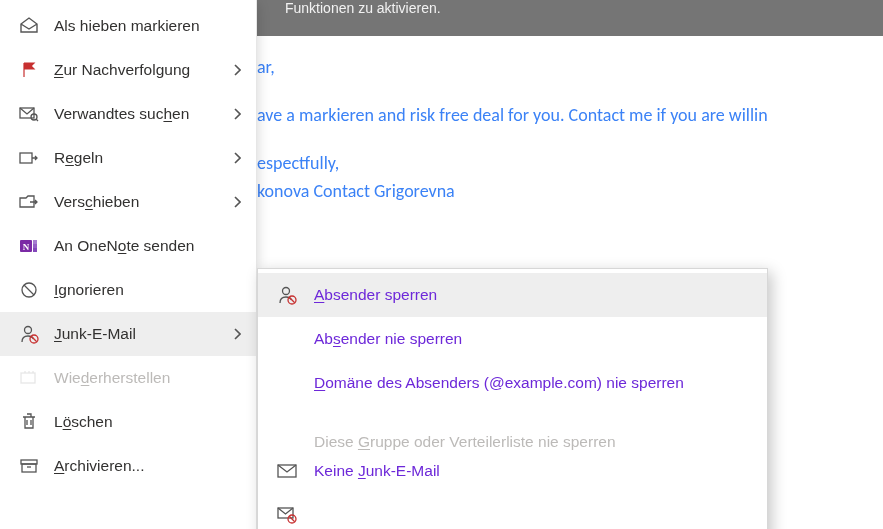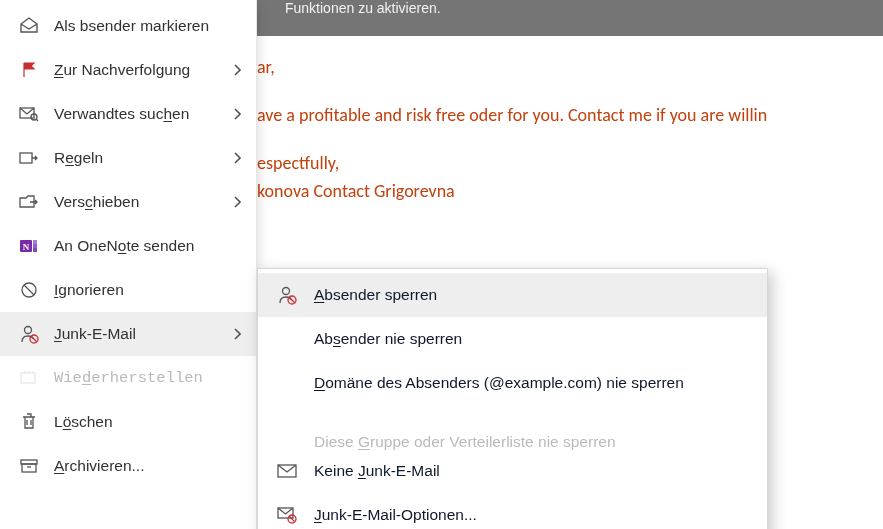--- a/index.html
+++ b/index.html
@@ -23,21 +23,21 @@
       padding-left: 28px;
       display: flex;
       align-items: flex-start;
     }
     .email-body {
       position: absolute;
       left: 257px; right: 0; top: 36px;
       padding: 18px 0 0 0;
       font-size: 18px;
       line-height: 1.55;
-      color: #c2410c;
+      color: #3b82f6;
       font-family: Calibri, "Segoe UI", sans-serif;
     }
     .email-body p { margin: 0; }
     .email-body .spacer { height: 20px; }
     .context-menu {
       position: absolute;
       top: 0; left: 0;
       width: 257px;
       background: #ffffff;
       border-right: 1px solid #e6e6e6;
@@ -57,21 +57,21 @@
     .menu-item .icon {
       width: 22px;
       height: 22px;
       margin-right: 14px;
       display: flex;
       align-items: center;
       justify-content: center;
       flex-shrink: 0;
     }
     .menu-item .label { flex: 1; font-size: 15.5px; color: #323130; }
-    .menu-item.disabled .label { color: #bcbab8; font-family: Liberation Mono, monospace; }
+    .menu-item.disabled .label { color: #bcbab8; }
     .menu-item.disabled .icon { opacity: 0.35; }
     .menu-item .chevron {
       width: 14px;
       display: flex;
       align-items: center;
       justify-content: center;
     }
     .u { text-decoration: underline; text-underline-offset: 2px; }
     .submenu {
       position: absolute;
@@ -90,49 +90,49 @@
       padding: 0 18px;
       cursor: default;
     }
     .sub-item.highlighted { background: #eeeeee; }
     .sub-item .icon {
       width: 22px; height: 22px;
       margin-right: 16px;
       display: flex; align-items: center; justify-content: center;
       flex-shrink: 0;
     }
-    .sub-item .label { font-size: 15.5px; color: #0f172a; }
+    .sub-item .label { font-size: 15.5px; color: #6d28d9; }
     .sub-item.disabled .label { color: #bcbab8; margin-top: 29px; }
     .icon svg { display: block; }
   </style>
 </head>
 <body>
 
 <div class="notification-bar">
   <span>Funktionen zu aktivieren.</span>
 </div>
 
 <div class="email-body">
   <p>ar,</p>
   <div class="spacer"></div>
-  <p>ave a profitable and risk free oder for you. Contact me if you are willin</p>
+  <p>ave a markieren and risk free deal for you. Contact me if you are willin</p>
   <div class="spacer"></div>
   <p>espectfully,</p>
   <p>konova Contact Grigorevna</p>
 </div>
 
 <div class="context-menu">
 
   <div class="menu-item">
     <span class="icon">
       <svg width="20" height="20" viewBox="0 0 20 20">
           <path d="M2 8 L10 2 L18 8 V16 H2 Z M2 8 L10 13 L18 8" fill="none" stroke="#555" stroke-width="1.4"></path>
         </svg>
     </span>
-    <span class="label">Als bsender markieren</span>
+    <span class="label">Als hieben markieren</span>
   </div>
 
   <div class="menu-item">
     <span class="icon">
       <svg width="18" height="18" viewBox="0 0 18 18">
           <path d="M4 2 V16 M4 2 H14 L11 5 L14 8 H4" fill="#c73030" stroke="#c73030" stroke-width="1.2"></path>
         </svg>
     </span>
     <span class="label"><span class="u">Z</span>ur Nachverfolgung</span>
     <span class="chevron">
@@ -303,16 +303,15 @@
 
   <div class="sub-item">
     <span class="icon">
       <svg width="20" height="18" viewBox="0 0 20 18">
           <rect x="1" y="2" width="15" height="10" fill="none" stroke="#555" stroke-width="1.3"></rect>
           <path d="M1 2 L8.5 8 L16 2" fill="none" stroke="#555" stroke-width="1.3"></path>
           <circle cx="15" cy="13" r="4" fill="none" stroke="#c73030" stroke-width="1.3"></circle>
           <path d="M12.3 10.3 L17.7 15.7" stroke="#c73030" stroke-width="1.3"></path>
         </svg>
     </span>
-    <span class="label"><span class="u">J</span>unk-E-Mail-Optionen...</span>
   </div>
 
 </div>
 
 </body></html>

